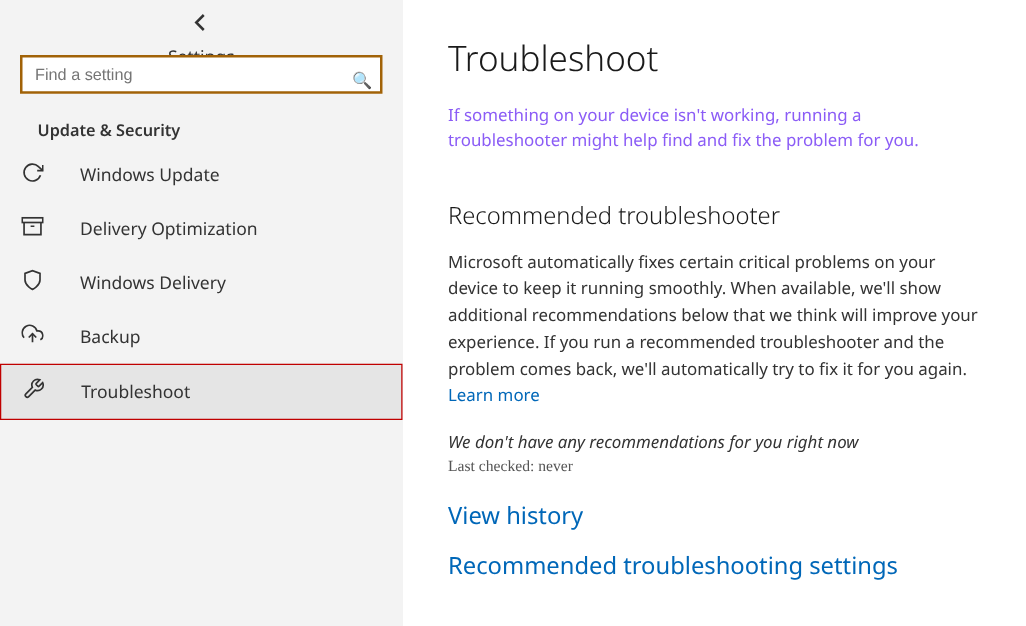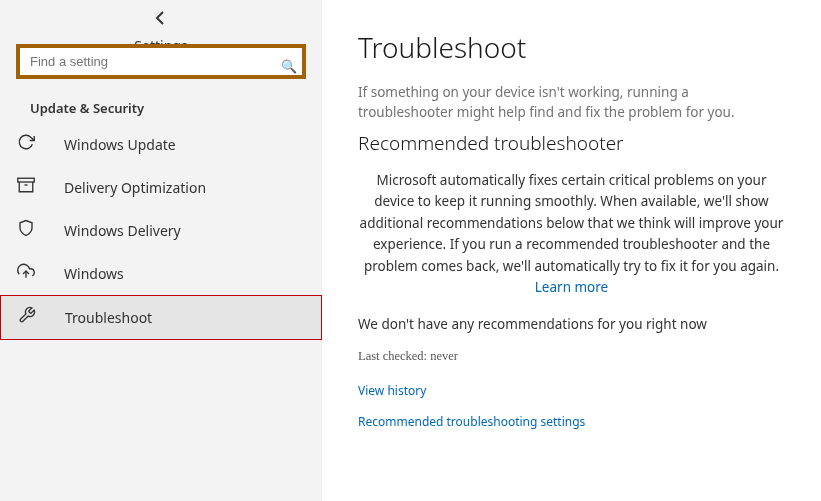--- a/index.html
+++ b/index.html
@@ -50,21 +50,21 @@
     }
 
     .search-container {
       padding: 4px 16px 12px 16px;
       position: relative;
     }
 
     .search-input {
       width: 100%;
       padding: 6px 30px 6px 10px;
-      border: 4px solid #a16207;
+      border: 2px solid #a16207;
       background: white;
       font-size: 13px;
       color: #555;
       outline: none;
     }
 
     .search-icon {
       position: absolute;
       right: 24px;
       top: 50%;
@@ -115,65 +115,65 @@
 
     .page-title {
       font-size: 28px;
       font-weight: 300;
       color: #1a1a1a;
       margin-bottom: 16px;
     }
 
     .description {
       font-size: 13.5px;
-      color: #737373;
+      color: #8b5cf6;
       line-height: 1.5;
-      margin-bottom: 7px;
+      margin-bottom: 36px;
     }
 
     .section-title {
       font-size: 19px;
       font-weight: 300;
       color: #1a1a1a;
       margin-bottom: 14px;
     }
 
     .recommended-desc {
       font-size: 13.5px;
       color: #333;
       line-height: 1.6;
       margin-bottom: 16px;
-      text-align: center;
     }
 
     .learn-more {
       color: #0067b8;
       text-decoration: none;
       cursor: pointer;
     }
 
     .no-recommendations {
       font-size: 13.5px;
       color: #333;
-      margin-bottom: 16px;
+      margin-bottom: 4px;
+      font-style: italic;
     }
 
     .last-checked {
       font-size: 12.5px;
       color: #555;
       margin-bottom: 18px;
       font-family: Liberation Serif, serif;
     }
 
     .link-button {
       display: block;
       color: #0067b8;
       text-decoration: none;
       cursor: pointer;
-      font-size: 12px;
+      font-size: 19px;
       margin-bottom: 14px;
     }
 
     
     .icon-svg {
       width: 18px;
       height: 18px;
       fill: none;
       stroke: #333;
       stroke-width: 1.8;
@@ -230,21 +230,21 @@
   </div>
 
   <div class="nav-item">
     <span class="nav-icon">
       <svg class="icon-svg" viewBox="0 0 24 24">
           <polyline points="16 16 12 12 8 16"></polyline>
           <line x1="12" y1="12" x2="12" y2="21"></line>
           <path d="M20.39 18.39A5 5 0 0 0 18 9h-1.26A8 8 0 1 0 3 16.3"></path>
         </svg>
     </span>
-    <span>Windows</span>
+    <span>Backup</span>
   </div>
 
   <div class="nav-item active">
     <span class="nav-icon">
       <svg class="icon-svg" viewBox="0 0 24 24">
           <path d="M14.7 6.3a1 1 0 0 0 0 1.4l1.6 1.6a1 1 0 0 0 1.4 0l3.77-3.77a6 6 0 0 1-7.94 7.94l-6.91 6.91a2.12 2.12 0 0 1-3-3l6.91-6.91a6 6 0 0 1 7.94-7.94l-3.76 3.76z"></path>
         </svg>
     </span>
     <span>Troubleshoot</span>
   </div>

